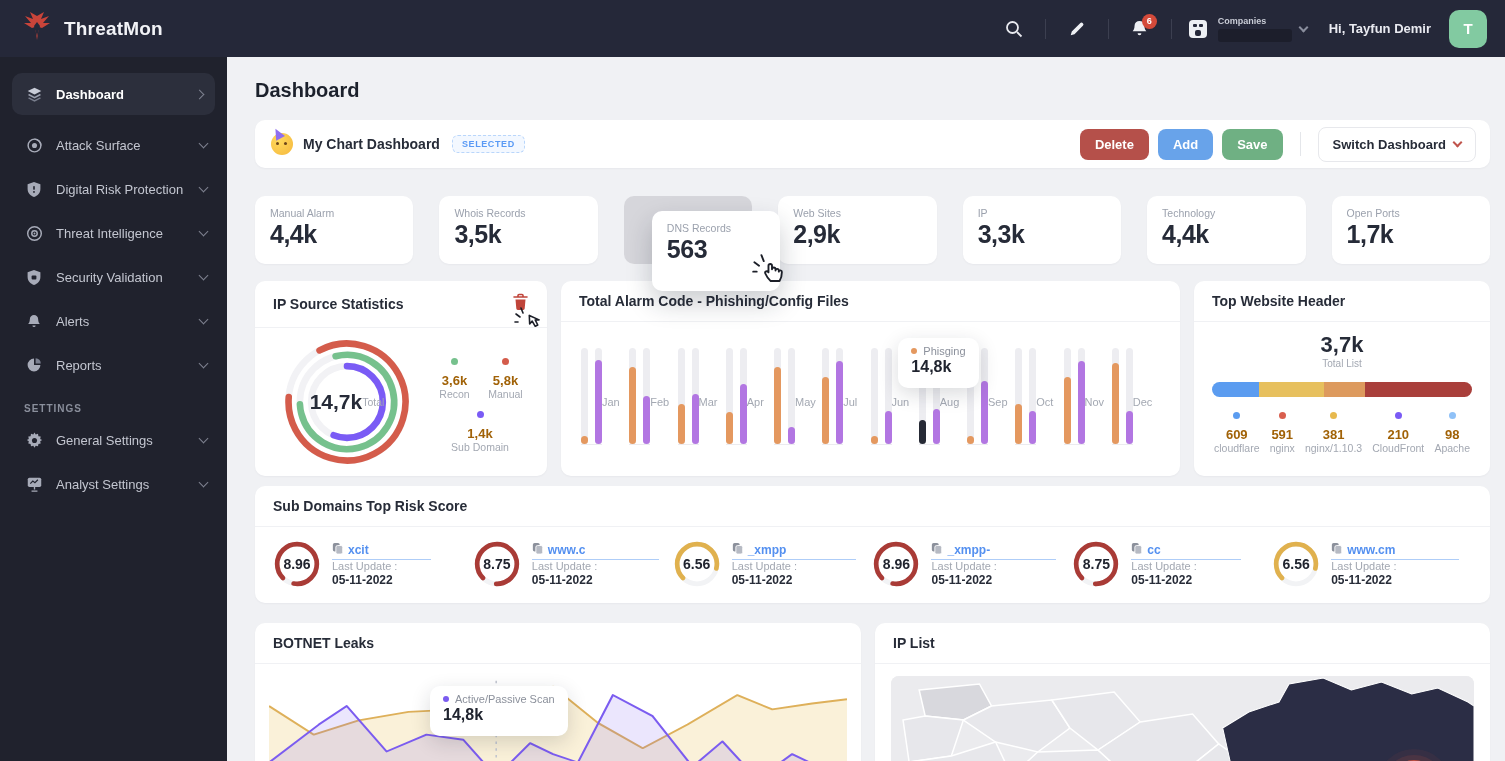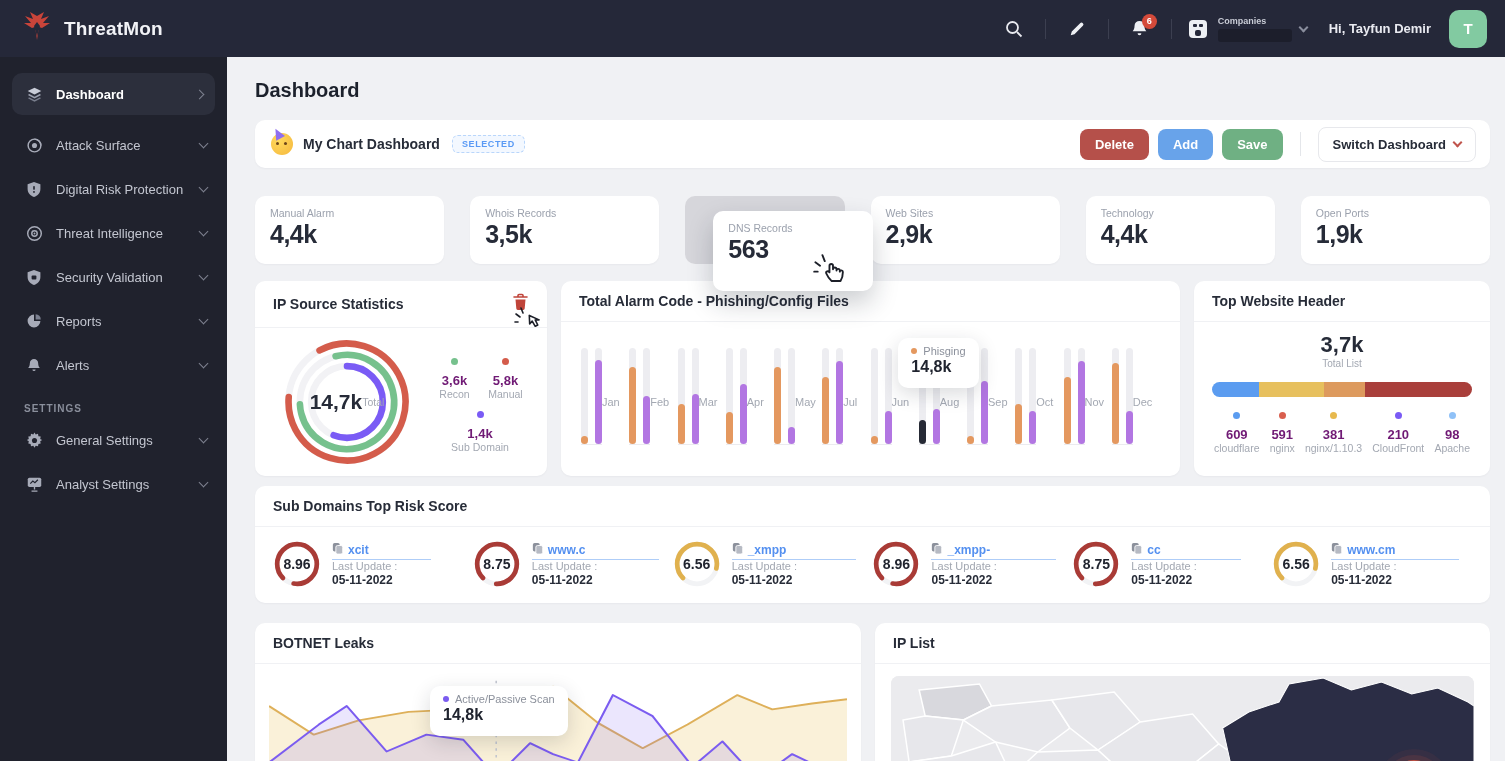--- a/index.html
+++ b/index.html
@@ -91,21 +91,21 @@
   .donut-body { display:flex; align-items:center; padding:8px 16px; gap:6px; }
   .donut-wrap { position:relative; width:152px; height:132px; flex:none; }
   .donut-center { position:absolute; inset:0; display:flex; flex-direction:row; align-items:center;
     justify-content:center; }
   .donut-total { font-size:21px; font-weight:800; color:#262b38; }
   .donut-total-lbl { font-size:10.5px; color:#a3a8b2; }
   .donut-legend { flex:1; display:flex; flex-wrap:wrap; justify-content:center; row-gap:8px; padding-top:4px; }
   .leg-item { width:50%; text-align:center; }
   .leg-item.wide { width:100%; }
   .leg-dot { width:7px; height:7px; border-radius:50%; display:inline-block; margin-bottom:4px; }
-  .leg-val { font-size:13px; font-weight:700; color:#701a75; }
+  .leg-val { font-size:13px; font-weight:700; color:#a16207; }
   .leg-name { font-size:10.5px; color:#a3a8b2; }
 
   .barchart-body { position:relative; padding:14px 20px 10px; }
   .bar-groups { display:flex; height:122px; }
   .bar-group { flex:1; display:flex; flex-direction:row; align-items:center; }
   .bar-pair { display:flex; gap:7px; height:96px; align-items:flex-end; border-bottom:1px solid #ebebef; }
   .bar-track { width:7px; height:96px; background:#ededf1; border-radius:4px; position:relative; }
   .bar-fill { position:absolute; bottom:0; left:0; width:7px; border-radius:4px; }
   .bar-month { font-size:11px; color:#a3a8b2; margin-top:9px; }
   .tooltip { position:absolute; background:#fff; border-radius:10px; padding:7px 13px 12px;
@@ -248,36 +248,36 @@
           <svg width="16" height="17" viewBox="0 0 20 21">
             <path d="M10 1 L18 4 v6 c0 5-3.5 8.5-8 10 C5.5 18.5 2 15 2 10 V4 Z" fill="#a7abb8"></path>
             <rect x="7" y="8" width="6" height="5" rx="1.2" fill="#20222d"></rect>
           </svg>
         </span>
     <span class="lbl">Security Validation</span>
         <span class="chev down"></span>
       </div>
       <div class="side-item">
     <span class="side-icon">
+          <svg width="16" height="17" viewBox="0 0 20 20">
+            <path d="M10 2 a5.2 5.2 0 0 1 5.2 5.2 c0 3.6 1.4 5 2 5.8 H2.8 c.6-.8 2-2.2 2-5.8 A5.2 5.2 0 0 1 10 2 Z" fill="#a7abb8"></path>
+            <path d="M8 15 a2 2 0 0 0 4 0 Z" fill="#a7abb8"></path>
+          </svg>
+        </span>
+    <span class="lbl">Alerts</span>
+        <span class="chev down"></span>
+      </div>
+      <div class="side-item">
+    <span class="side-icon">
           <svg width="16" height="16" viewBox="0 0 20 20">
             <path d="M10 2 A8 8 0 1 0 18 10 L10 10 Z" fill="#a7abb8"></path>
             <path d="M12 1.5 A7 7 0 0 1 18.5 8 L12 8 Z" fill="#7b8090"></path>
           </svg>
         </span>
     <span class="lbl">Reports</span>
-        <span class="chev down"></span>
-      </div>
-      <div class="side-item">
-    <span class="side-icon">
-          <svg width="16" height="17" viewBox="0 0 20 20">
-            <path d="M10 2 a5.2 5.2 0 0 1 5.2 5.2 c0 3.6 1.4 5 2 5.8 H2.8 c.6-.8 2-2.2 2-5.8 A5.2 5.2 0 0 1 10 2 Z" fill="#a7abb8"></path>
-            <path d="M8 15 a2 2 0 0 0 4 0 Z" fill="#a7abb8"></path>
-          </svg>
-        </span>
-    <span class="lbl">Alerts</span>
         <span class="chev down"></span>
       </div>
     </div>
   <div class="side-section">SETTINGS</div>
   <div id="sidebar-settings">
       <div class="side-item">
     <span class="side-icon">
           <svg width="17" height="17" viewBox="0 0 20 20">
             <path d="M10 0.5 l1.4 2.3 2.7-.6 .5 2.7 2.7.5 -.6 2.7 2.3 1.4 -2.3 1.4 .6 2.7 -2.7.5 -.5 2.7 -2.7-.6 -1.4 2.3 -1.4-2.3 -2.7.6 -.5-2.7 -2.7-.5 .6-2.7 -2.3-1.4 2.3-1.4 -.6-2.7 2.7-.5 .5-2.7 2.7.6 Z" fill="#a7abb8"></path>
             <circle cx="10" cy="10" r="3" fill="#20222d"></circle>
@@ -341,26 +341,30 @@
               <path d="M4 15 L1 15"></path>
             </g>
             <path d="M14 10 c0-2 3-2 3 0 v3 c0-2 3-2 3 0 v1 c0-1.8 2.8-1.8 2.8 0 v1 c0-1.5 2.6-1.4 2.6 .4 0 3-.6 5.4-2 7.6 h-7.5 c-2.4-2.4-3.9-4.6-4.6-6.4 -.7-1.8 1.6-2.8 2.7-1 Z" fill="#fff" stroke="#1c1f28" stroke-width="1.6" stroke-linejoin="round"></path>
           </svg></span>
     </div>
       <div class="stat-card">
         <div class="stat-label">Web Sites</div>
     <div class="stat-value">2,9k</div>
       </div>
       <div class="stat-card">
+        <div class="stat-label">IP</div>
+    <div class="stat-value">3,3k</div>
+      </div>
+      <div class="stat-card">
         <div class="stat-label">Technology</div>
     <div class="stat-value">4,4k</div>
       </div>
       <div class="stat-card">
         <div class="stat-label">Open Ports</div>
-    <div class="stat-value">1,9k</div>
+    <div class="stat-value">1,7k</div>
       </div>
     </div>
 
   <div class="charts-row">
 
     <section class="card">
       <div class="card-head">
         <span class="card-title">IP Source Statistics</span>
         <span style="position:relative;cursor:pointer;">
           <svg width="17" height="18" viewBox="0 0 17 18">

